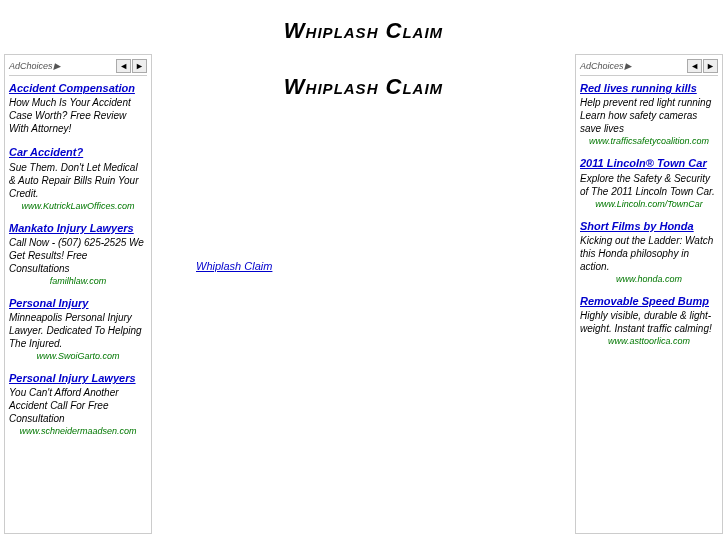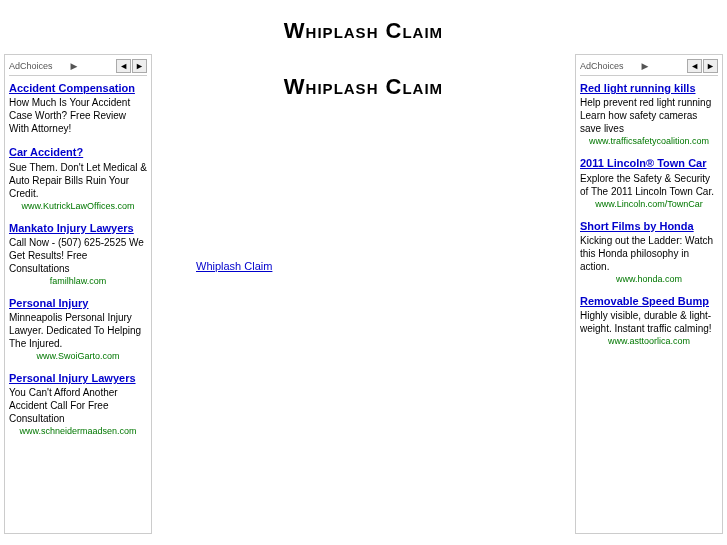--- a/index.html
+++ b/index.html
@@ -1,15 +1,15 @@
 <!DOCTYPE html>
 <html><head>
   <meta charset="utf-8">
   <style>
-    * { margin: 0; padding: 0; box-sizing: border-box; }
+    * { margin: 0; padding: 0; box-sizing: border-box; font-style: italic; }
     body {
       font-family: Arial, sans-serif;
       font-size: 12px;
       background: #fff;
       color: #000;
       width: 727px;
       min-height: 545px;
     }
     .page-title-area {
       text-align: center;
@@ -75,21 +75,21 @@
       justify-content: space-between;
       border-bottom: 1px solid #ccc;
       margin-bottom: 5px;
       padding-bottom: 2px;
     }
     .ad-choices-label {
       font-size: 9px;
       color: #555;
       display: flex;
       align-items: center;
-      gap: 18px;
+      gap: 1px;
     }
     .ad-nav {
       display: flex;
       gap: 1px;
     }
     .ad-nav-btn {
       font-size: 9px;
       border: 1px solid #aaa;
       background: #eee;
       padding: 0 2px;
@@ -177,21 +177,21 @@
         <span>AdChoices</span>
         <span>▶</span>
       </span>
       <div class="ad-nav">
         <span class="ad-nav-btn">◄</span>
         <span class="ad-nav-btn">►</span>
       </div>
     </div>
 
     <div class="ad-item">
-      <div class="ad-title">Red light running kills</div>
+      <div class="ad-title">Red lives running kills</div>
       <div class="ad-body">Help prevent red light running Learn how safety cameras save lives</div>
       <div class="ad-url">www.trafficsafetycoalition.com</div>
     </div>
     <div class="ad-item">
       <div class="ad-title">2011 Lincoln® Town Car</div>
       <div class="ad-body">Explore the Safety &amp; Security of The 2011 Lincoln Town Car.</div>
       <div class="ad-url">www.Lincoln.com/TownCar</div>
     </div>
     <div class="ad-item">
       <div class="ad-title">Short Films by Honda</div>

